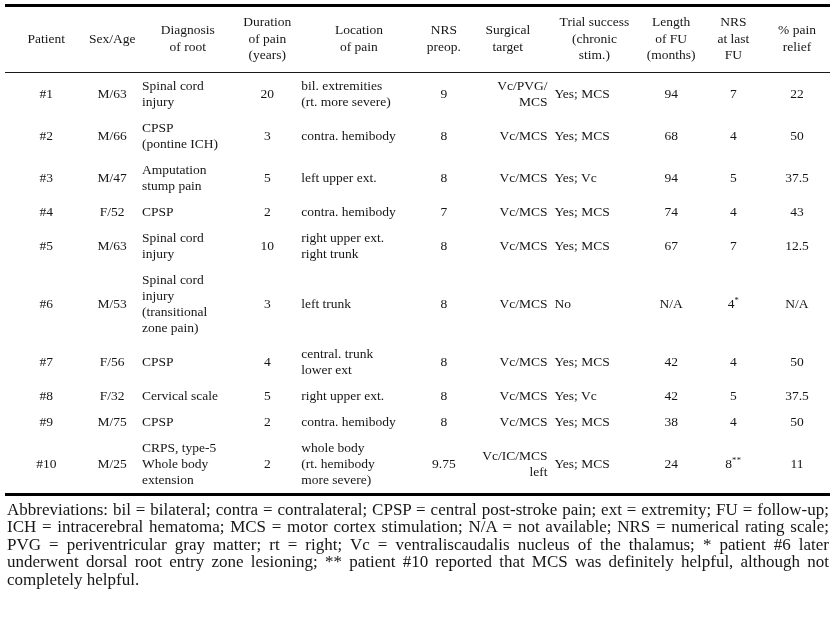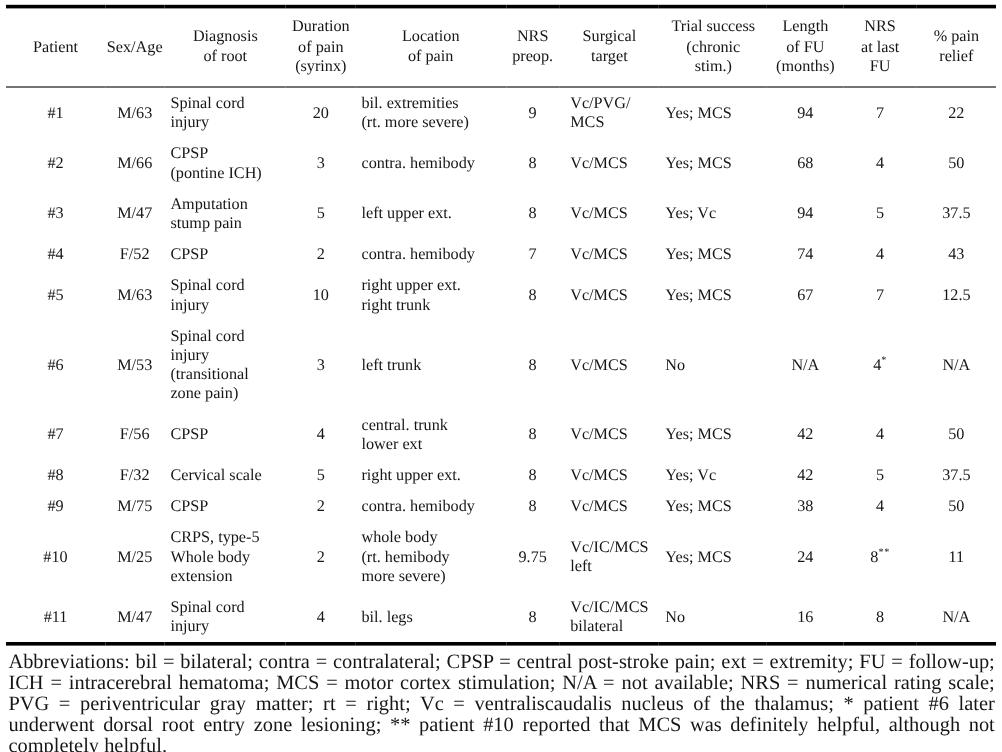--- a/index.html
+++ b/index.html
@@ -36,21 +36,21 @@
   }
   tbody td {
     font-size: 13.5px;
     line-height: 16px;
     vertical-align: middle;
     white-space: pre-line;
     padding: 5px 2px;
   }
   td.ac { text-align: center; }
   td.al { text-align: left; padding-left: 5px; }
-  tbody td:nth-child(7).al { padding-left: 9px; }
+  tbody td:nth-child(7).al { padding-left: 9px; text-align: right; }
   sup {
     font-size: 8.5px;
     vertical-align: super;
     line-height: 0;
     letter-spacing: 0.5px;
   }
   .footnote {
     font-size: 17px;
     line-height: 17.5px;
     text-align: justify;
@@ -76,21 +76,21 @@
         <col style="width:8%">
     </colgroup>
     <thead>
       <tr>
           <th>Patient</th>
           <th>Sex/Age</th>
           <th>Diagnosis
 of root</th>
           <th>Duration
 of pain
-(syrinx)</th>
+(years)</th>
           <th>Location
 of pain</th>
           <th>NRS
 preop.</th>
           <th>Surgical
 target</th>
           <th>Trial success
 (chronic
 stim.)</th>
           <th>Length
@@ -243,32 +243,17 @@
 (rt. hemibody
 more severe)</td>
           <td class="ac">9.75</td>
           <td class="al">Vc/IC/MCS
 left</td>
           <td class="al">Yes; MCS</td>
           <td class="ac">24</td>
           <td class="ac"><span>8</span><sup>**</sup></td>
           <td class="ac">11</td>
         </tr>
-        <tr>
-          <td class="ac">#11</td>
-          <td class="ac">M/47</td>
-          <td class="al">Spinal cord
-injury</td>
-          <td class="ac">4</td>
-          <td class="al">bil. legs</td>
-          <td class="ac">8</td>
-          <td class="al">Vc/IC/MCS
-bilateral</td>
-          <td class="al">No</td>
-          <td class="ac">16</td>
-          <td class="ac">8</td>
-          <td class="ac">N/A</td>
-        </tr>
       </tbody>
   </table>
 
   <p class="footnote">Abbreviations: bil = bilateral; contra = contralateral; CPSP = central post-stroke pain; ext = extremity; FU = follow-up; ICH = intracerebral hematoma; MCS = motor cortex stimulation; N/A = not available; NRS = numerical rating scale; PVG = periventricular gray matter; rt = right; Vc = ventraliscaudalis nucleus of the thalamus; * patient #6 later underwent dorsal root entry zone lesioning; ** patient #10 reported that MCS was definitely helpful, although not completely helpful.</p>
 </div>
 
 </body></html>

